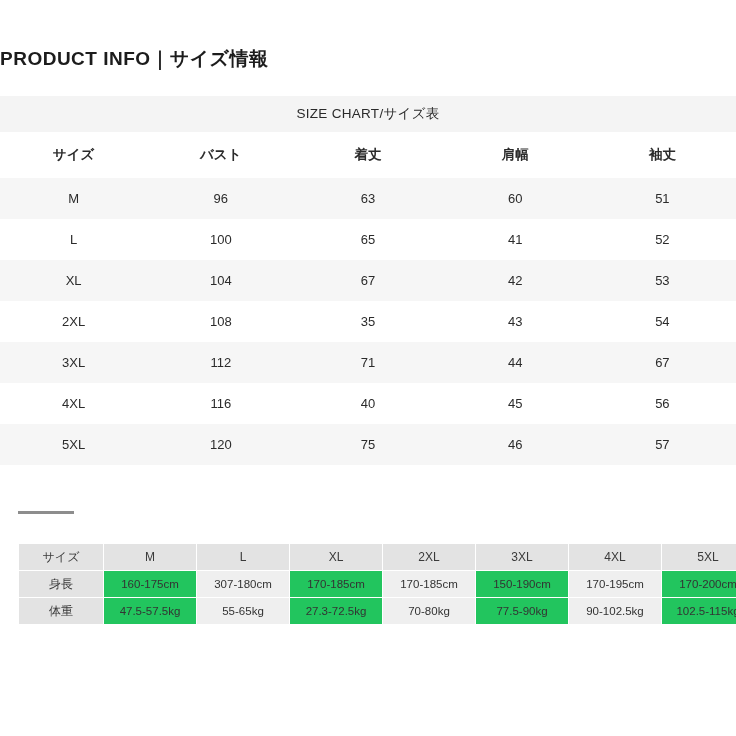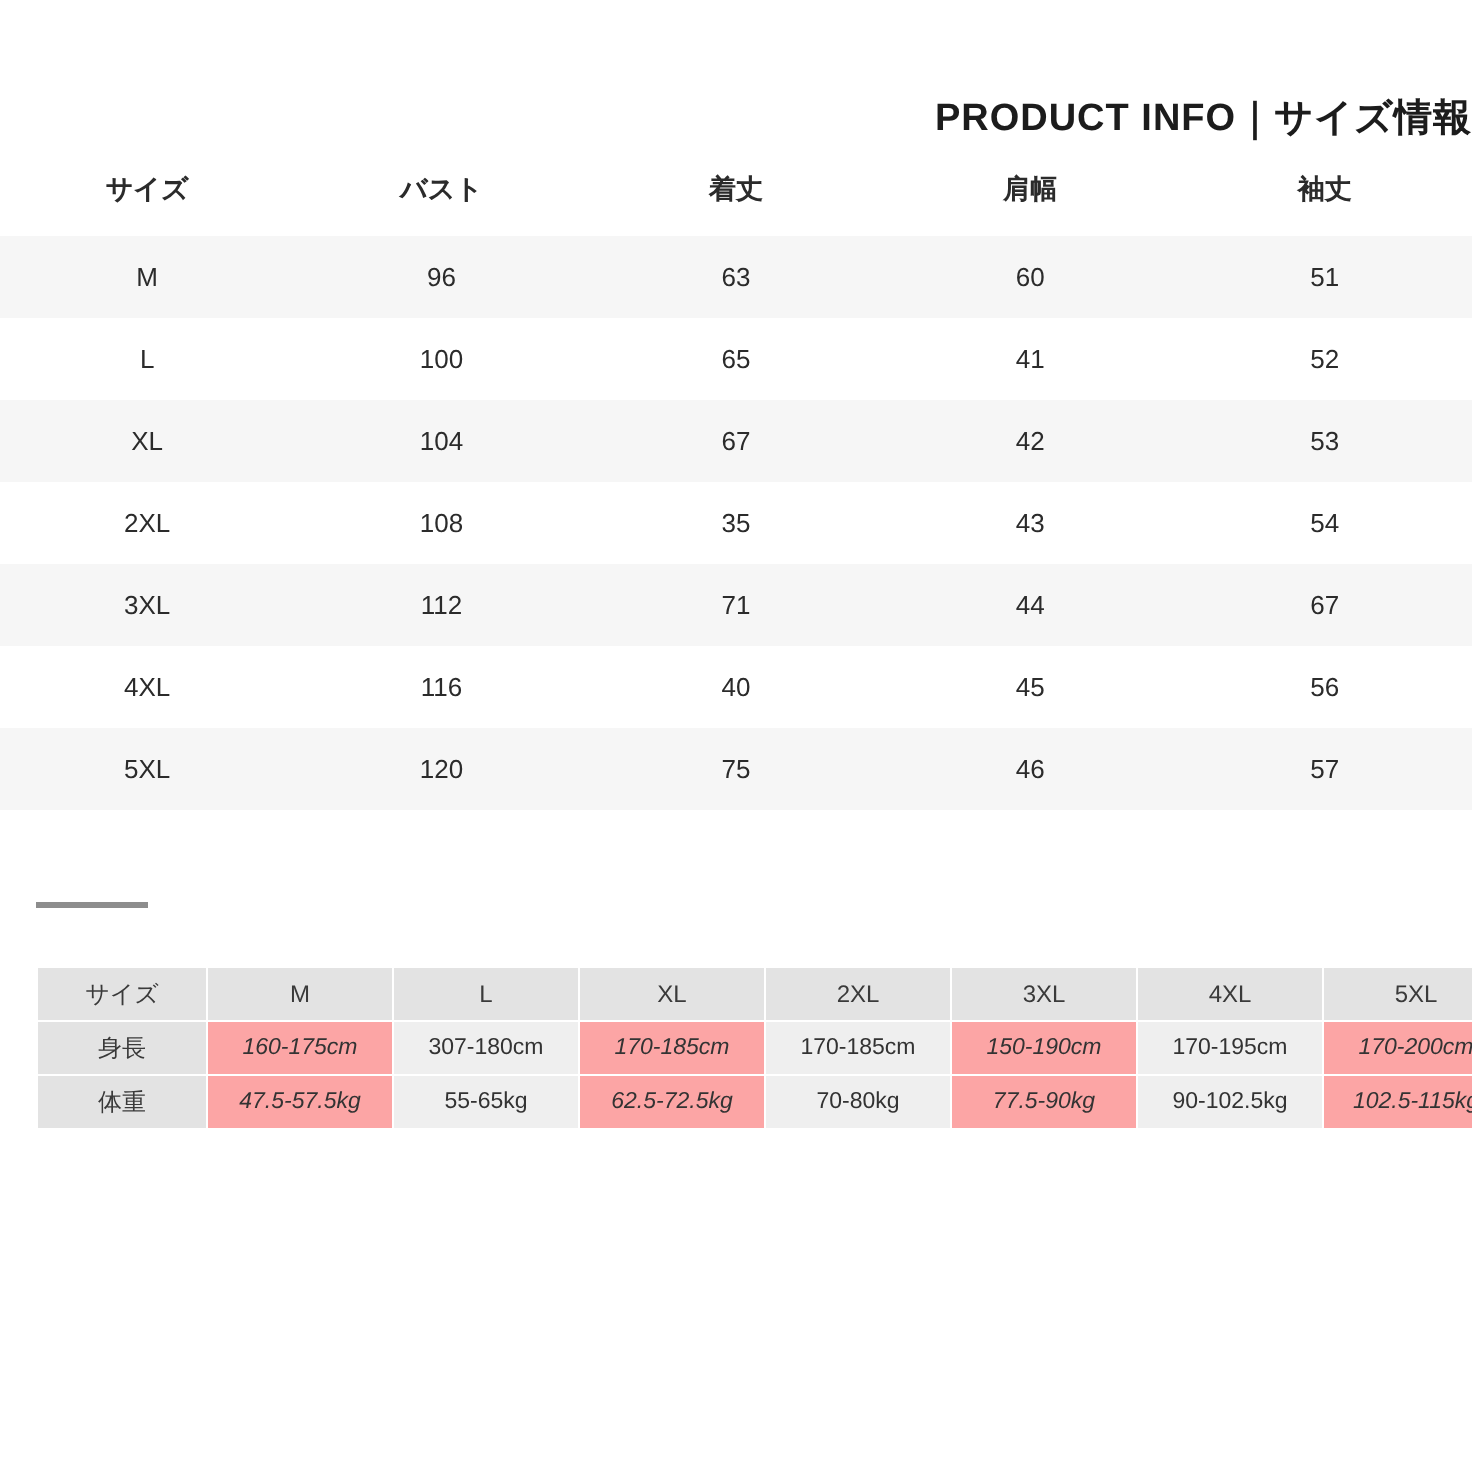--- a/index.html
+++ b/index.html
@@ -17,21 +17,21 @@
   .page {
     position: relative;
     width: 736px;
     height: 736px;
     background: #ffffff;
   }
 
   
   .title-wrap {
     padding-top: 46px;
-    text-align: right;
+    text-align: left;
   }
   .title {
     font-size: 19px;
     font-weight: bold;
     letter-spacing: 0.5px;
     color: #1c1c1c;
   }
 
   
   .sub-band {
@@ -117,37 +117,39 @@
     color: #3a3a3a;
     font-size: 12px;
   }
   .sec-table .row-label {
     background: #e3e3e3;
     color: #3a3a3a;
     font-size: 12px;
     width: 80px;
   }
   .sec-table .cell-light {
-    background: #fca5a5;
-    font-style: italic;
+    background: #22c55e;
   }
   .sec-table .cell-dark {
     background: #efefef;
   }
   .col-w { width: 88px; }
 </style>
 </head>
 <body>
 
 <div class="page">
 
   <div class="title-wrap">
     <div class="title">PRODUCT INFO｜サイズ情報</div>
   </div>
 
+  <div class="sub-band">
+    <div class="sub-band-text">SIZE CHART/サイズ表</div>
+  </div>
 
   <table class="main-table">
     <thead>
       <tr>
         <th>サイズ</th>
         <th>バスト</th>
         <th>着丈</th>
         <th>肩幅</th>
         <th>袖丈</th>
       </tr>
@@ -231,21 +233,21 @@
           <td class="cell-light">170-185cm</td>
           <td class="cell-dark">170-185cm</td>
           <td class="cell-light">150-190cm</td>
           <td class="cell-dark">170-195cm</td>
           <td class="cell-light">170-200cm</td>
         </tr>
         <tr>
           <td class="row-label">体重</td>
           <td class="cell-light">47.5-57.5kg</td>
           <td class="cell-dark">55-65kg</td>
-          <td class="cell-light">62.5-72.5kg</td>
+          <td class="cell-light">27.3-72.5kg</td>
           <td class="cell-dark">70-80kg</td>
           <td class="cell-light">77.5-90kg</td>
           <td class="cell-dark">90-102.5kg</td>
           <td class="cell-light">102.5-115kg</td>
         </tr>
       </tbody>
     </table>
   </div>
 
 </div>

